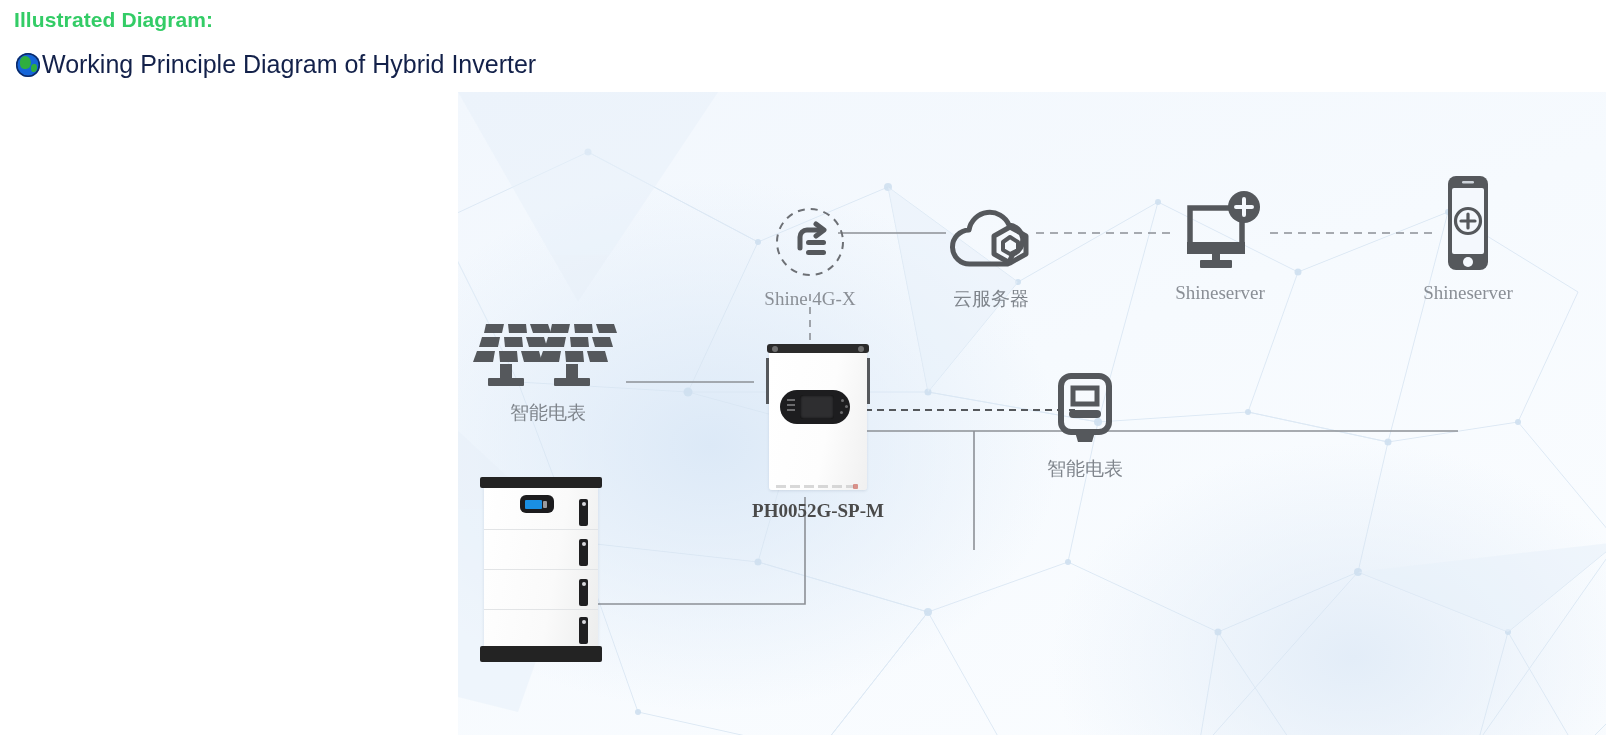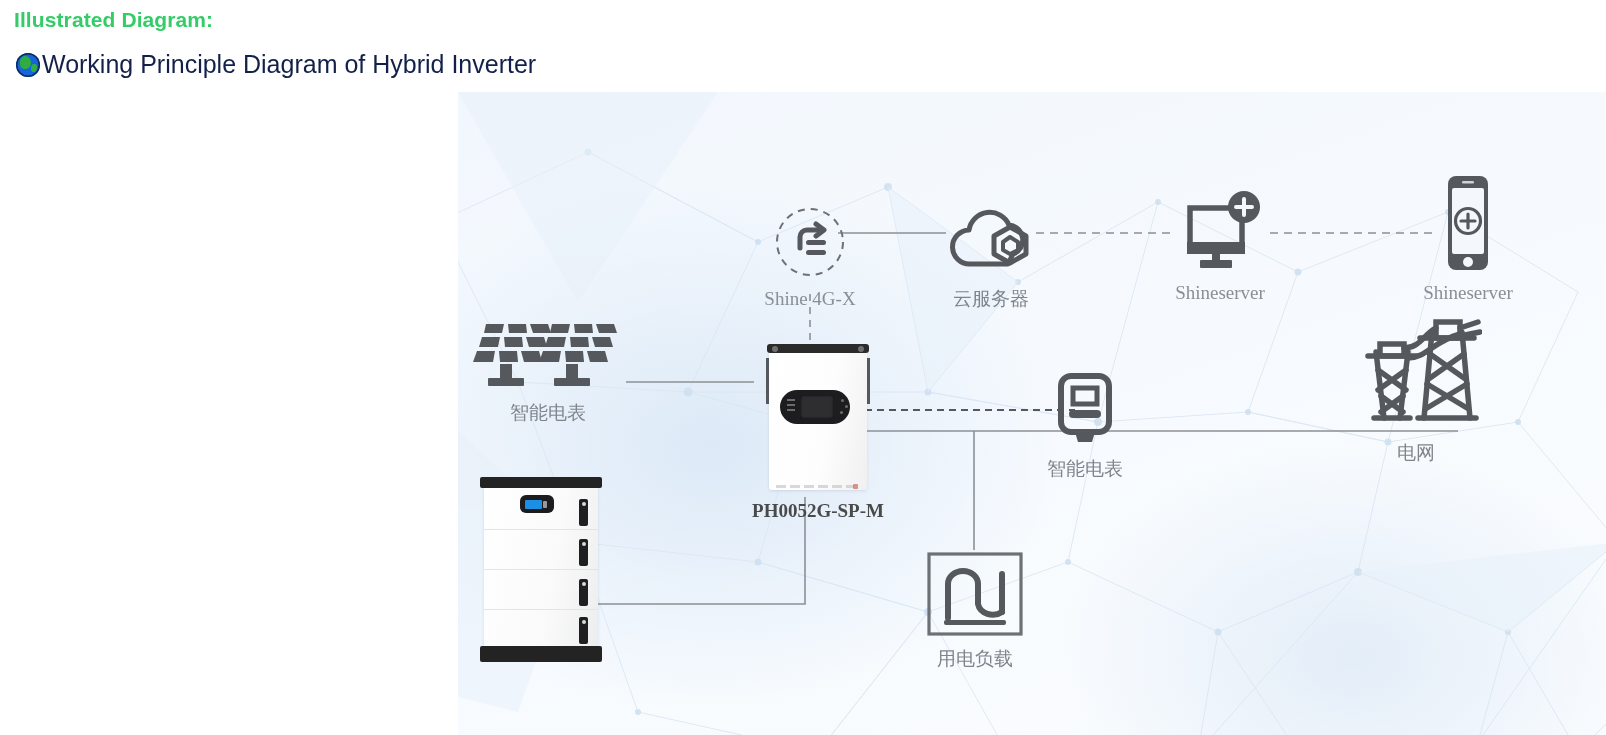--- a/index.html
+++ b/index.html
@@ -451,52 +451,16 @@
           <path d="M12 14 a10 10 0 0 1 10 -10 h28 a10 10 0 0 1 10 10 v36 a10 10 0 0 1 -10 10 h-28 a10 10 0 0 1 -10 -10 z" fill="none" stroke="#55585c" stroke-width="6"></path>
           <rect x="24" y="16" width="24" height="16" fill="none" stroke="#55585c" stroke-width="5"></rect>
           <rect x="20" y="38" width="32" height="8" rx="4" fill="#55585c"></rect>
           <path d="M26 60 h20 l-3 10 h-14 z" fill="#55585c"></path>
         </svg>
       </span>
       <span class="caption cjk">智能电表</span>
     </div>
 
 
-    <div class="node" style="left:888px; top:222px; width:140px;">
-      <span class="glyph">
-        <svg width="132" height="118" viewBox="0 0 132 118">
-          <g stroke="#55585c" stroke-width="5.5" fill="none" stroke-linecap="round">
-
-            <path d="M26 38 L34 104 M58 38 L50 104"></path>
-            <path d="M18 42 L66 42"></path>
-            <path d="M30 30 L54 30 L54 42 L30 42 Z"></path>
-            <path d="M28 56 L56 76 M56 56 L28 76 M31 82 L53 98 M53 82 L31 98"></path>
-            <path d="M24 104 L60 104"></path>
-
-            <path d="M82 18 L74 104 M112 18 L120 104"></path>
-            <path d="M70 24 L124 24"></path>
-            <path d="M86 8 L110 8 L110 24 L86 24 Z"></path>
-            <path d="M80 40 L114 64 M114 40 L80 64 M77 70 L117 94 M117 70 L77 94"></path>
-            <path d="M68 104 L126 104"></path>
-
-            <path d="M54 34 C 70 34 74 20 86 14"></path>
-            <path d="M58 44 C 76 44 82 28 110 20"></path>
-            <path d="M110 14 L128 8 M110 22 L130 18"></path>
-          </g>
-        </svg>
-      </span>
-      <span class="caption cjk">电网</span>
-    </div>
-
-    <div class="node" style="left:462px; top:458px; width:110px;">
-      <span class="glyph">
-        <svg width="102" height="88" viewBox="0 0 102 88">
-          <rect x="5" y="4" width="92" height="80" fill="none" stroke="#6d7075" stroke-width="3.2"></rect>
-          <path d="M24 68 L24 34 a15 13 0 0 1 30 0 L54 54 a15 13 0 0 0 24 8" fill="none" stroke="#55585c" stroke-width="6" stroke-linecap="round" stroke-linejoin="round"></path>
-          <path d="M78 62 L78 24" stroke="#55585c" stroke-width="6" stroke-linecap="round"></path>
-          <rect x="20" y="70" width="62" height="5" rx="2" fill="#55585c"></rect>
-        </svg>
-      </span>
-      <span class="caption cjk">用电负载</span>
-    </div>
+
 
   </div>
 </div>
 
 </body></html>

